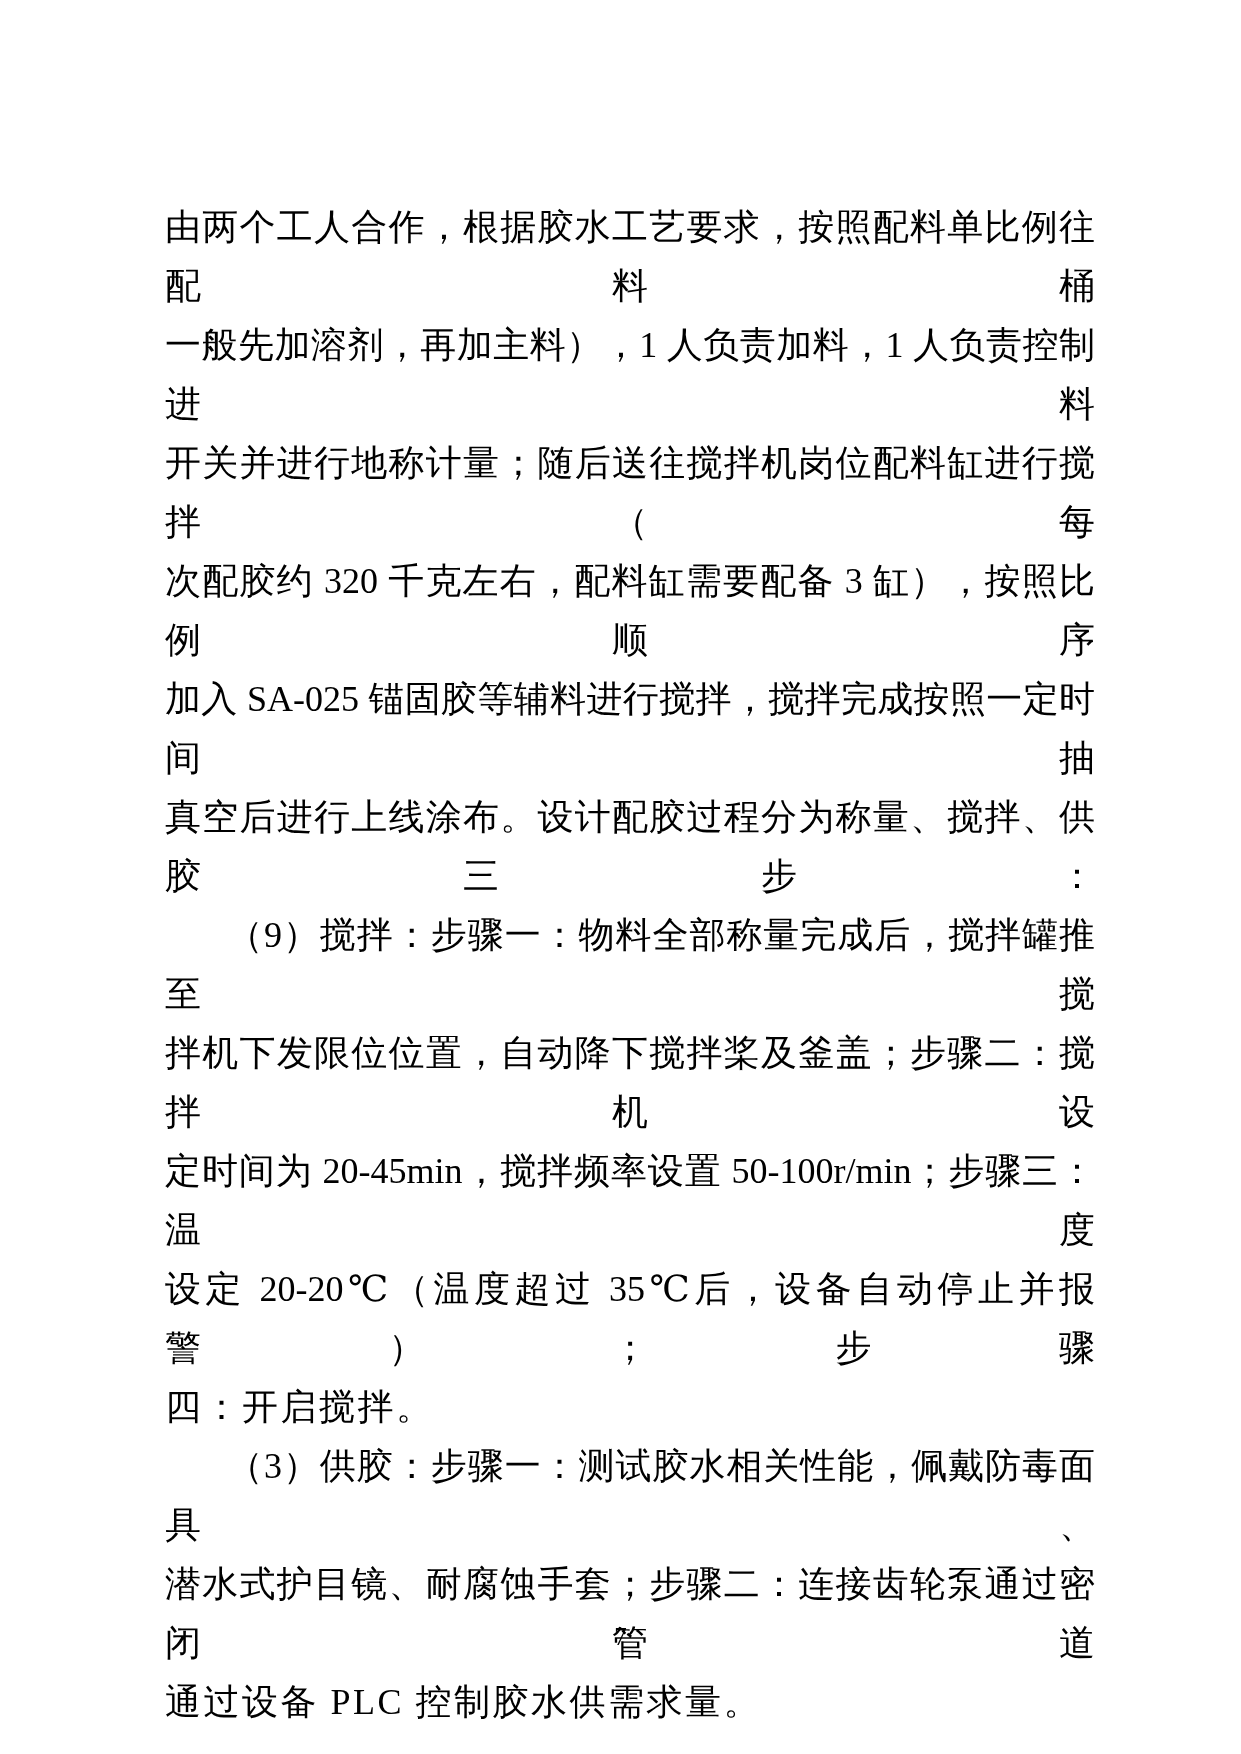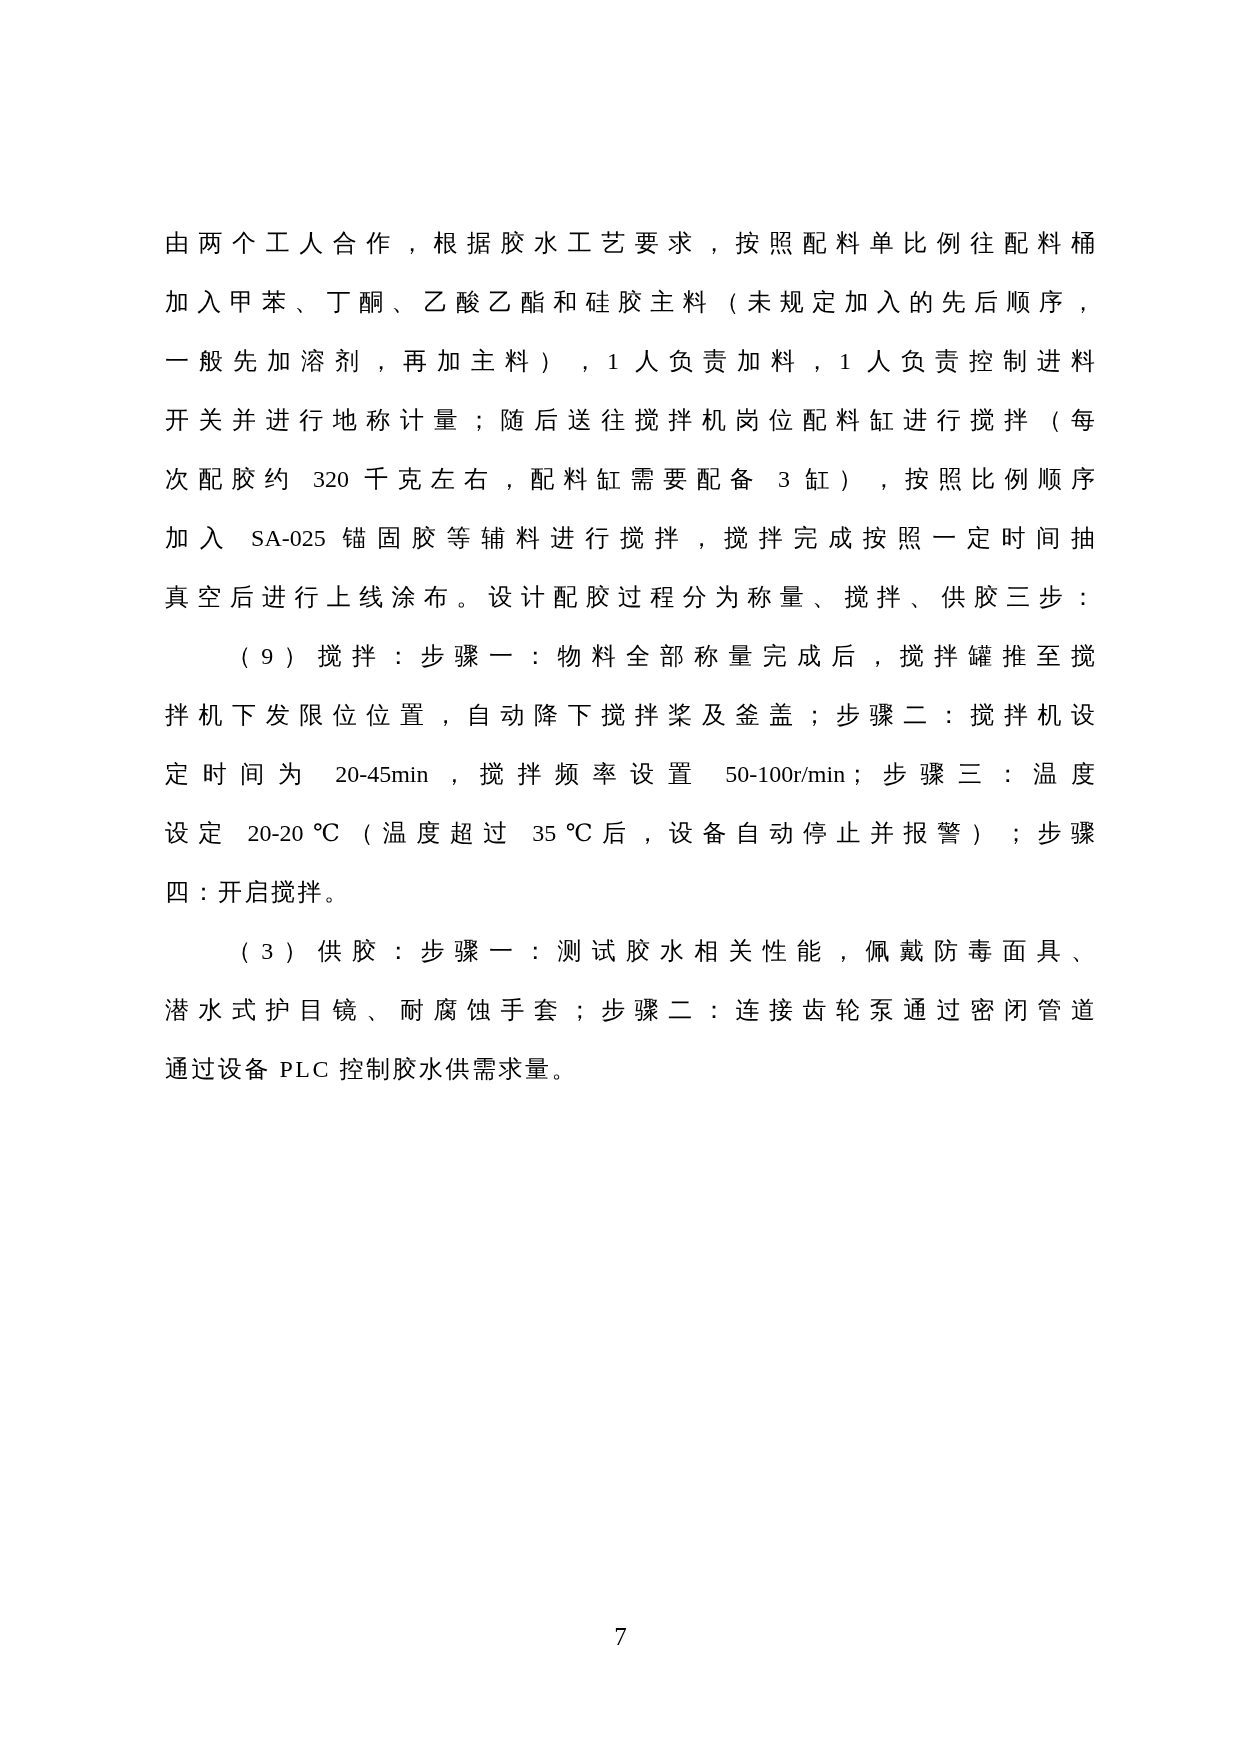--- a/index.html
+++ b/index.html
@@ -8,23 +8,23 @@
     width: 1241px;
     height: 1754px;
     background: #ffffff;
     color: #000000;
     font-family: "Liberation Serif", "DejaVu Serif", serif;
     overflow: hidden;
   }
   .text-block {
     position: absolute;
     left: 165px;
-    top: 214px;
+    top: 198px;
     width: 930px;
-    font-size: 24px;
+    font-size: 36px;
     line-height: 59px;
     letter-spacing: 0;
   }
   .para { margin: 0; padding: 0; }
   .line {
     text-align: justify;
     text-align-last: justify;
     
     text-justify: inter-character;
   }
@@ -47,21 +47,20 @@
 </style>
 </head>
 <body>
 
 <div class="page">
 
   <div class="text-block">
 
     <div class="para">
       <div class="line">由两个工人合作，根据胶水工艺要求，按照配料单比例往配料桶</div>
-      <div class="line">加入甲苯、丁酮、乙酸乙酯和硅胶主料（未规定加入的先后顺序，</div>
       <div class="line">一般先加溶剂，再加主料），1 人负责加料，1 人负责控制进料</div>
       <div class="line">开关并进行地称计量；随后送往搅拌机岗位配料缸进行搅拌（每</div>
       <div class="line">次配胶约 320 千克左右，配料缸需要配备 3 缸），按照比例顺序</div>
       <div class="line">加入 SA-025 锚固胶等辅料进行搅拌，搅拌完成按照一定时间抽</div>
       <div class="line">真空后进行上线涂布。设计配胶过程分为称量、搅拌、供胶三步：</div>
     </div>
 
 
     <div class="para">
       <div class="line indent">（9）搅拌：步骤一：物料全部称量完成后，搅拌罐推至搅</div>

